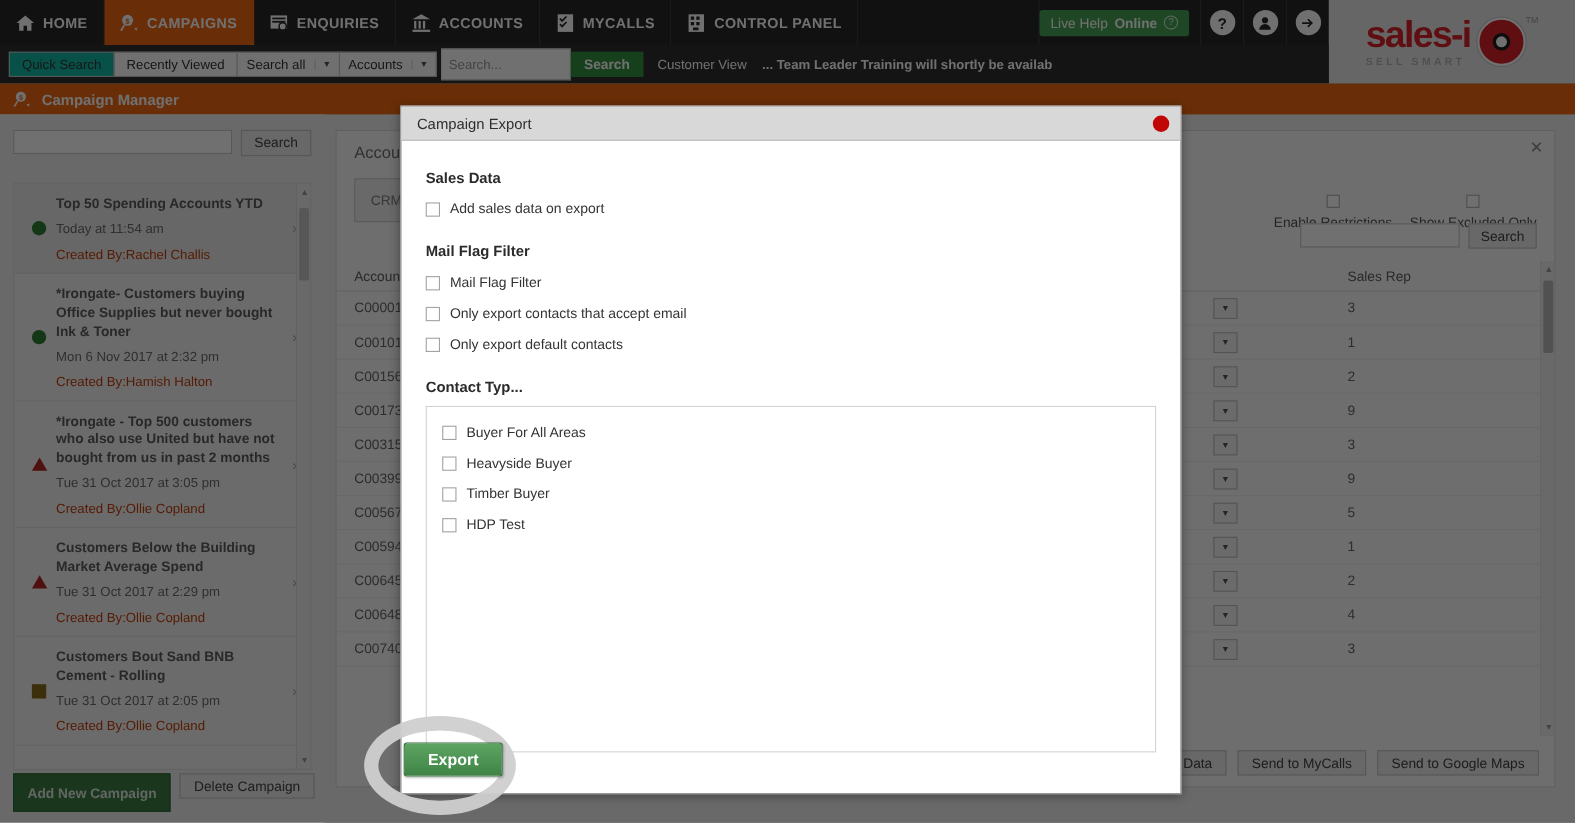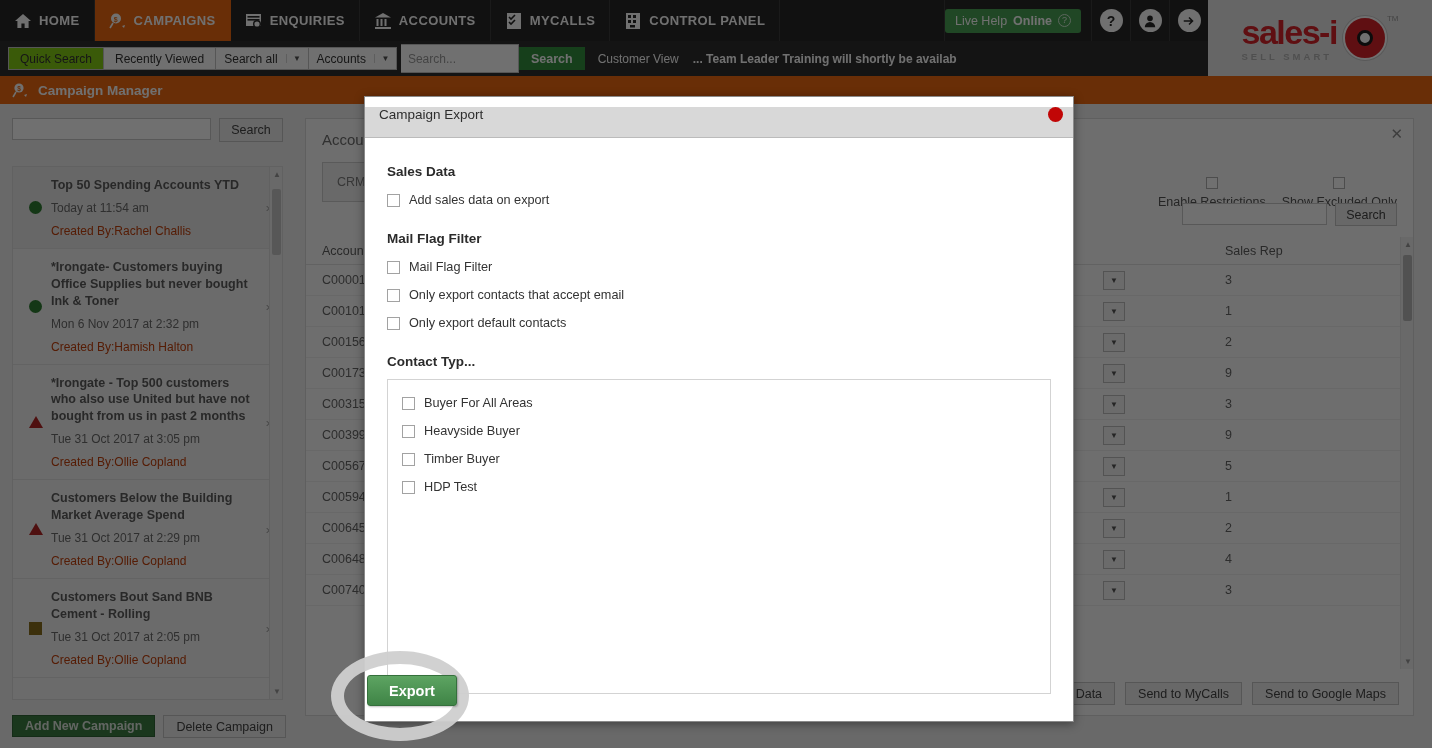--- a/index.html
+++ b/index.html
@@ -78,21 +78,21 @@
   }
   .logo-tm { color: #9a9a9a; font-size: 8px; align-self: flex-start; margin-top: 14px; }
 
   
   .searchbar {
     position: absolute; top: 41px; left: 0; width: 1208px; height: 35px;
     background: #2f2f2f; display: flex; align-items: center; padding-left: 8px; gap: 0;
   }
   .tabbtn {
     height: 23px; padding: 0 11px; font-size: 12px; color: #333;
-    background: #84cc16; border: 1px solid #c3c3c3;
+    background: #14b8a6; border: 1px solid #c3c3c3;
     display: flex; align-items: center; cursor: pointer;
   }
   .tabbtn.white { background: #fff; border-left: none; }
   .selbox {
     height: 23px; background: #fff; border: 1px solid #c3c3c3; border-left: none;
     display: flex; align-items: center; font-size: 12px; color: #333; cursor: pointer;
   }
   .selbox span.lbl { padding: 0 8px; }
   .selbox .arw {
     width: 22px; text-align: center; border-left: 1px solid #d6d6d6;
@@ -154,21 +154,21 @@
   }
   .sb-chev { position: absolute; right: 12px; top: 50%; margin-top: -7px; color: #a6a6a6; font-size: 13px; }
   .sb-scroll {
     position: absolute; right: 0; top: 0; bottom: 0; width: 13px;
     background: #efefef; border-left: 1px solid #ddd;
   }
   .sb-thumb { position: absolute; top: 22px; left: 2px; width: 9px; height: 66px; background: #c6c6c6; border-radius: 2px; }
   .sb-arrow { position: absolute; left: 3px; color: #9a9a9a; font-size: 8px; }
   .sb-foot { position: absolute; bottom: 10px; left: 12px; display: flex; gap: 8px; }
   .btn-green {
-    height: 22px; padding: 0 12px; background: #3c7d43; color: #dfe8e0;
+    height: 35px; padding: 0 12px; background: #3c7d43; color: #dfe8e0;
     font-size: 12.5px; font-weight: bold; display: flex; align-items: center;
     cursor: pointer; border: 1px solid #2f6436;
   }
   .btn-plain {
     height: 23px; padding: 0 12px; background: #ececec; border: 1px solid #c4c4c4;
     font-size: 12.5px; color: #444; display: flex; align-items: center; cursor: pointer;
   }
 
   
   .main {
@@ -219,21 +219,21 @@
   .overlay { position: absolute; inset: 0; background: rgba(0,0,0,0.56); }
 
   
   .modal {
     position: absolute; left: 364px; top: 96px; width: 710px; height: 626px;
     background: #ffffff; border: 1px solid #8a8a8a;
     box-shadow: 0 2px 9px rgba(0,0,0,.4);
   }
   .modal-head {
     height: 31px; background: #d8d8d8; border-bottom: 1px solid #bbb;
-    display: flex; padding: 0 10px 0 14px; margin-top: 10px;
+    display: flex; align-items: center; padding: 0 10px 0 14px;
   }
   .modal-title { flex: 1; font-size: 13.5px; color: #2e2e2e; }
   .modal-close { width: 15px; height: 15px; border-radius: 50%; background: #c10606; cursor: pointer; }
   .modal-body { padding: 18px 22px 0 22px; }
   .sec-title { font-size: 13.5px; font-weight: bold; color: #2b2b2b; margin: 8px 0 0 0; }
   .chk-row { display: flex; align-items: center; gap: 9px; margin-top: 14px; cursor: pointer; }
   .chk {
     width: 13px; height: 13px; border: 1px solid #a2a2a2; background: #fff;
     display: inline-block; flex: none;
   }

